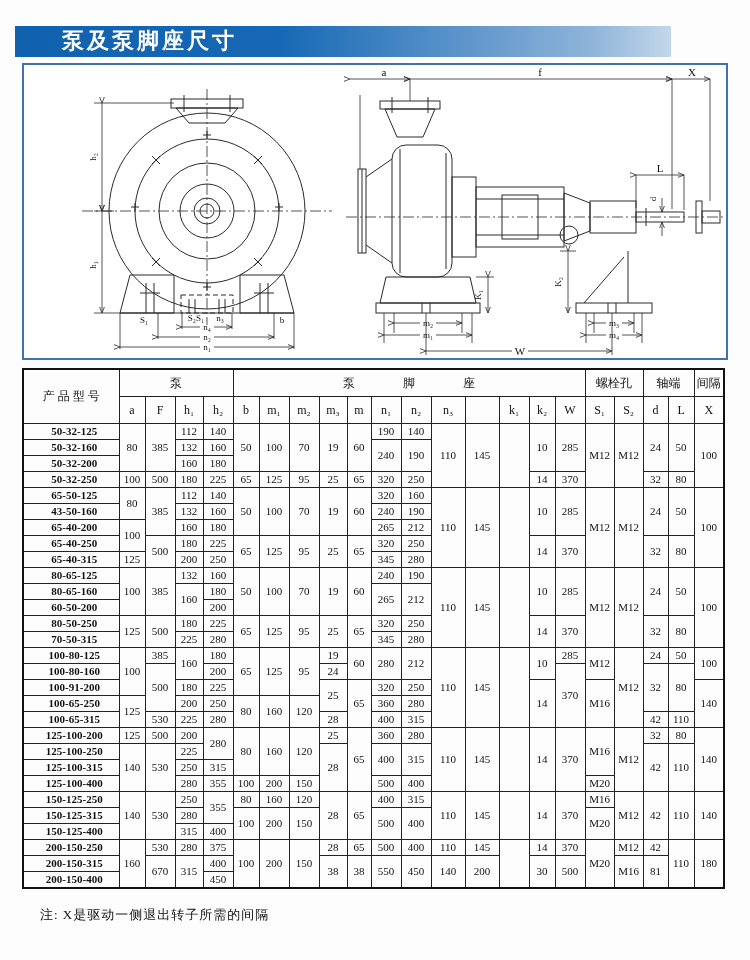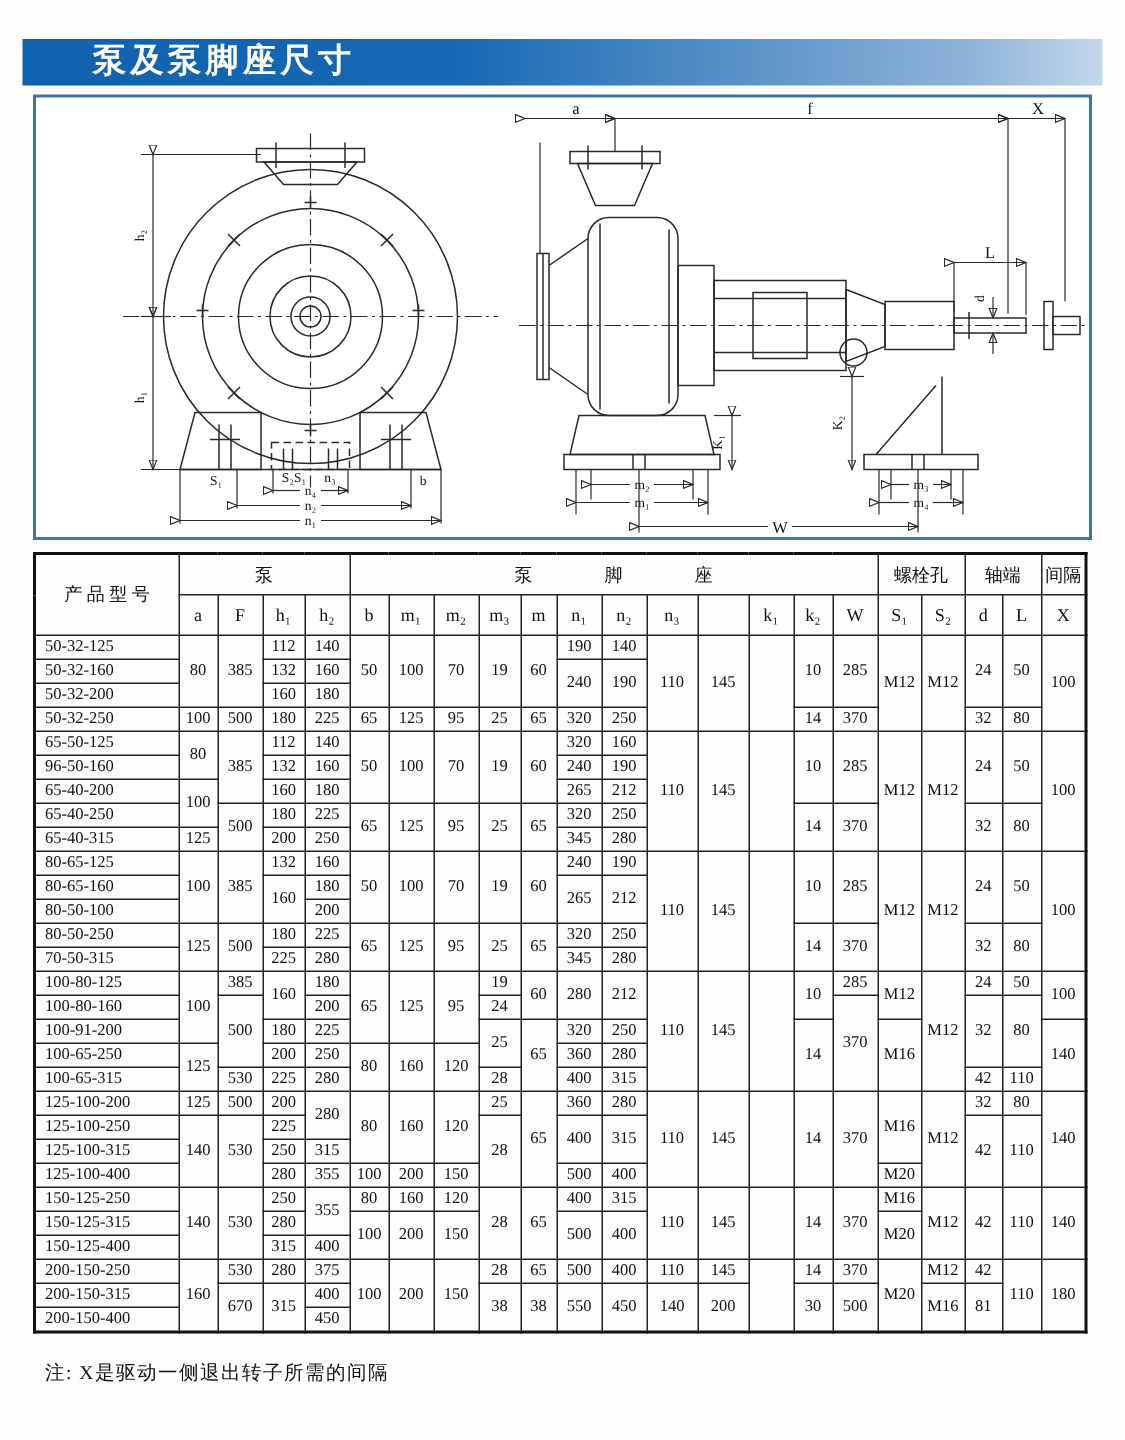--- a/index.html
+++ b/index.html
@@ -1,38 +1,38 @@
 <!DOCTYPE html>
 <html><head>
 <meta charset="utf-8">
 <style>
   html,body{margin:0;padding:0;}
   body{width:750px;height:960px;background:#fdfdfd;position:relative;
        font-family:"Liberation Serif","DejaVu Serif",serif;color:#111;overflow:hidden;}
-  .titlebar{position:absolute;left:15px;top:26px;width:720px;height:31px;box-sizing:border-box;
+  .titlebar{position:absolute;left:15px;top:26px;width:656px;height:31px;box-sizing:border-box;
        background:linear-gradient(to right,#1061ae 0%,#1668b5 40%,#8fb4d9 88%,#c3d7ea 100%);
        color:#fff;font-family:"DejaVu Sans","Liberation Sans",sans-serif;font-weight:bold;
        font-size:22px;line-height:30px;padding-left:47px;letter-spacing:3px;}
   .drawbox{position:absolute;left:22px;top:63px;width:706px;height:297px;box-sizing:border-box;
        border:2px solid #4073a8;background:#fff;}
   .drawbox svg{display:block;}
   svg line,svg path,svg rect,svg circle,svg polygon,svg polyline{stroke:#2a2a2a;fill:none;stroke-width:1;}
   svg .cl{stroke-dasharray:11 3 2 3;stroke-width:.8;}
   svg .dim{stroke-width:.8;}
   svg text{fill:#111;stroke:none;font-family:"Liberation Serif","DejaVu Serif",serif;font-size:11px;}
   svg text.sm{font-size:9px;}
   table{position:absolute;left:22px;top:368px;border-collapse:collapse;table-layout:fixed;
        width:702px;font-size:11px;}
   th,td{border:1px solid #222;text-align:center;padding:0;height:15px;line-height:1.05;
        font-weight:normal;overflow:hidden;white-space:nowrap;}
   thead th{height:26px;font-size:12px;}
-  td.model{text-align:left;padding-left:6px;}
+  td.model{text-align:center;padding-left:6px;font-weight:bold;}
   table{border:2px solid #111;}
   tr.grp td{border-top:1.6px solid #111;}
-  .note{position:absolute;left:30px;top:906px;font-size:13px;letter-spacing:1px;}
+  .note{position:absolute;left:40px;top:906px;font-size:13px;letter-spacing:1px;}
 </style>
 </head>
 <body>
 
 <div class="titlebar">泵及泵脚座尺寸</div>
 
 <div class="drawbox">
 <svg width="702" height="293" viewBox="0 0 702 293">
   <defs>
     <marker id="ar" markerWidth="9" markerHeight="8" refX="8" refY="4" orient="auto">
@@ -331,21 +331,21 @@
         <td rowspan="5"></td>
         <td rowspan="3">10</td>
         <td rowspan="3">285</td>
         <td rowspan="5">M12</td>
         <td rowspan="5">M12</td>
         <td rowspan="3">24</td>
         <td rowspan="3">50</td>
         <td rowspan="5">100</td>
       </tr>
       <tr>
-        <td class="model">96-50-160</td>
+        <td class="model">43-50-160</td>
         <td>132</td>
         <td>160</td>
         <td>240</td>
         <td>190</td>
       </tr>
       <tr>
         <td class="model">65-40-200</td>
         <td rowspan="2">100</td>
         <td>160</td>
         <td>180</td>
@@ -402,21 +402,21 @@
         <td rowspan="5">100</td>
       </tr>
       <tr>
         <td class="model">80-65-160</td>
         <td rowspan="2">160</td>
         <td>180</td>
         <td rowspan="2">265</td>
         <td rowspan="2">212</td>
       </tr>
       <tr>
-        <td class="model">80-50-100</td>
+        <td class="model">60-50-200</td>
         <td>200</td>
       </tr>
       <tr>
         <td class="model">80-50-250</td>
         <td rowspan="2">125</td>
         <td rowspan="2">500</td>
         <td>180</td>
         <td>225</td>
         <td rowspan="2">65</td>
         <td rowspan="2">125</td>

